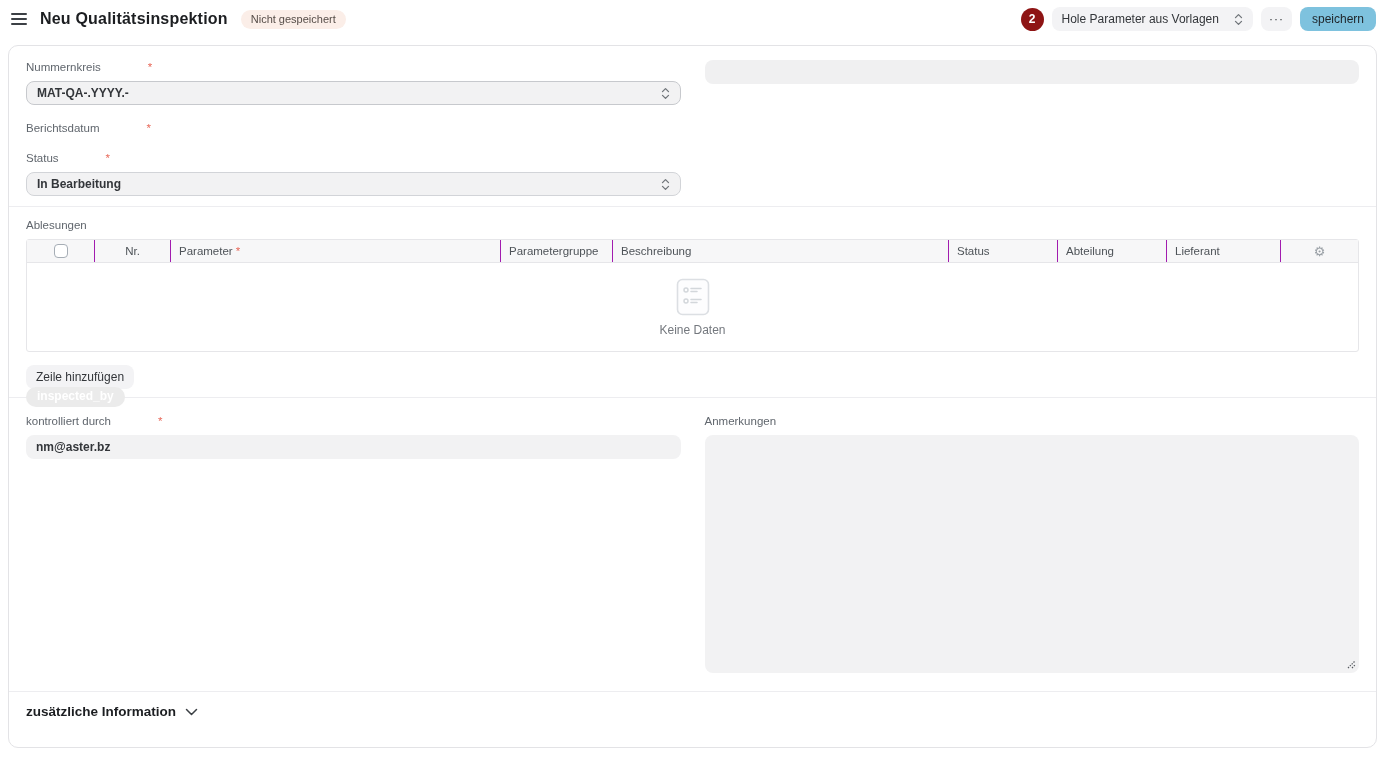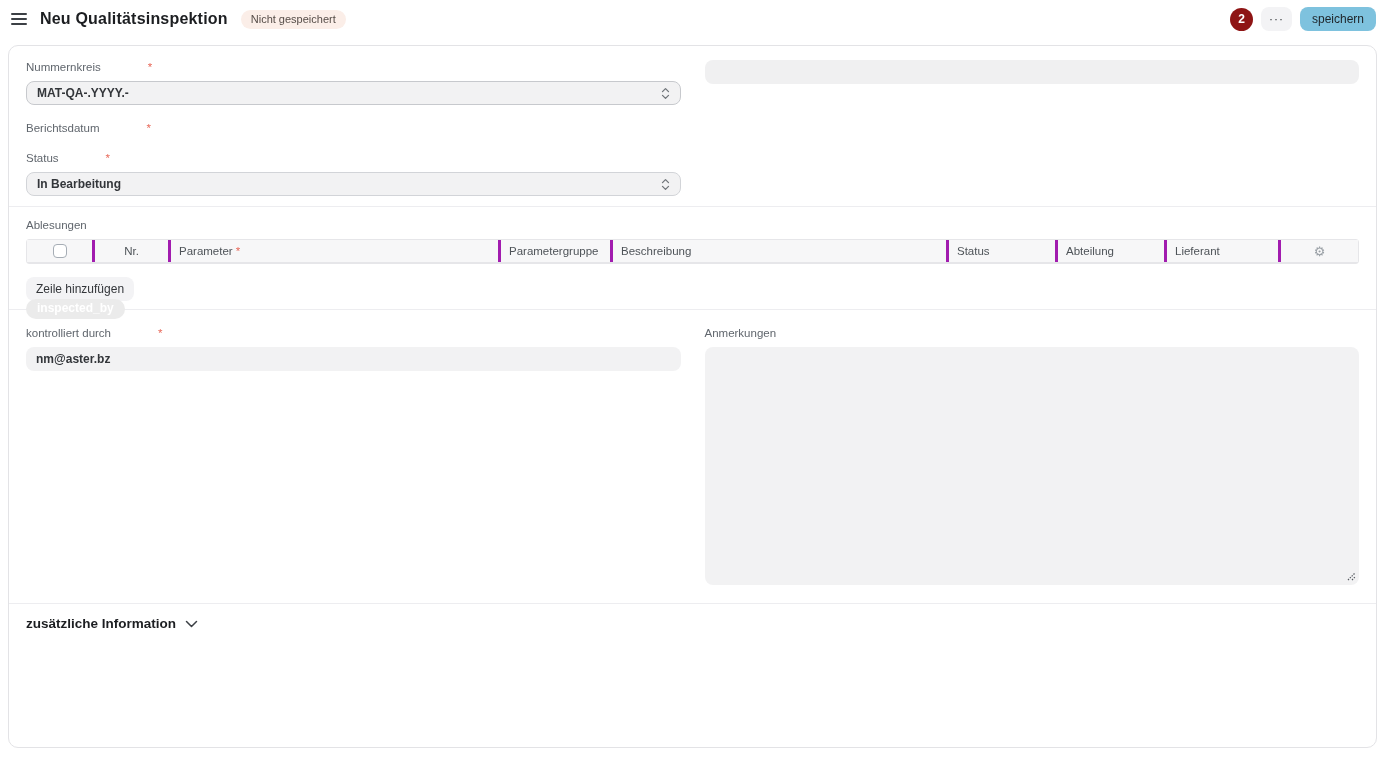--- a/index.html
+++ b/index.html
@@ -38,21 +38,21 @@
   .control { height:24px; width:100%; background:#f2f2f3; border:none; border-radius:8px;
     display:flex; align-items:center; padding:4px 10px; font-size:12px; font-weight:600; color:#33363a; font-family:inherit; }
   .select { border:1px solid #c7c9cd; justify-content:space-between; cursor:pointer; }
   .updown-icon { flex:none; margin-left:8px; display:flex; }
 
   
   .grid-label { font-size:11.5px; color:#60666d; margin:0 0 8px; }
   .grid { border:1px solid #e6e6e9; border-radius:3px; }
   .grid-head { display:flex; align-items:stretch; height:23px; background:#f7f7f8; border-bottom:1px solid #e6e6e9;
     font-size:11.5px; color:#4e5358; }
-  .gcell { display:flex; align-items:center; padding:0 8px; border-right:3px solid #a21caf; overflow:hidden; white-space:nowrap; }
+  .gcell { display:flex; align-items:center; padding:0 8px; border-right:1px solid #a21caf; overflow:hidden; white-space:nowrap; }
   .gcell:last-child { border-right:none; }
   .c-check { width:68px; justify-content:center; }
   .c-nr { width:76px; justify-content:center; }
   .c-param { width:330px; }
   .c-pgroup { width:112px; }
   .c-beschr { width:336px; }
   .c-status { width:109px; }
   .c-abt { width:109px; }
   .c-lief { width:114px; }
   .c-gear { flex:1; justify-content:center; }
@@ -80,20 +80,29 @@
   <div class="hamburger">
       <span></span>
       <span></span>
       <span></span>
     </div>
   <div class="page-title">Neu Qualitätsinspektion</div>
   <div class="badge">Nicht gespeichert</div>
 
   <div class="topbar-right">
     <div class="circle-note">2</div>
+    <button class="btn">
+      <span>Hole Parameter aus Vorlagen</span>
+      <span class="updown-icon">
+        <svg width="9" height="13" viewBox="0 0 9 13">
+            <path d="M1.5 4.6 L4.5 1.6 L7.5 4.6" fill="none" stroke="#6f7479" stroke-width="1.3" stroke-linecap="round" stroke-linejoin="round"></path>
+            <path d="M1.5 8.4 L4.5 11.4 L7.5 8.4" fill="none" stroke="#6f7479" stroke-width="1.3" stroke-linecap="round" stroke-linejoin="round"></path>
+          </svg>
+      </span>
+    </button>
     <button class="btn btn-ellipsis">···</button>
     <button class="btn btn-save">speichern</button>
   </div>
 </div>
 
 <div class="card">
 
   <div class="section two-col" style="padding-bottom:10px;">
     <div>
       <div class="field">
@@ -167,20 +176,30 @@
         <div class="gcell c-abt">
           <span>Abteilung</span>
         </div>
         <div class="gcell c-lief">
           <span>Lieferant</span>
         </div>
         <div class="gcell c-gear">
           <span class="gear">⚙</span>
         </div>
       </div>
+      <div class="grid-body">
+        <svg width="34" height="38" viewBox="0 0 34 38">
+          <rect x="1.5" y="1.5" width="31" height="35" rx="5" fill="#fdfdfe" stroke="#dcdfe3" stroke-width="1.6"></rect>
+          <circle cx="10" cy="12" r="2" fill="none" stroke="#d3d7db" stroke-width="1.5"></circle>
+          <path d="M15 10.6 h10 M15 13.6 h6" stroke="#d3d7db" stroke-width="1.5" stroke-linecap="round"></path>
+          <circle cx="10" cy="23" r="2" fill="none" stroke="#d3d7db" stroke-width="1.5"></circle>
+          <path d="M15 21.6 h10 M15 24.6 h6" stroke="#d3d7db" stroke-width="1.5" stroke-linecap="round"></path>
+        </svg>
+        <div class="empty-text">Keine Daten</div>
+      </div>
     </div>
 
     <button class="btn add-row">Zeile hinzufügen</button>
     <div class="fieldname-pill">inspected_by</div>
   </div>
 
   <div class="section divided two-col sec3">
     <div>
       <div class="field last">
         <div class="label">

